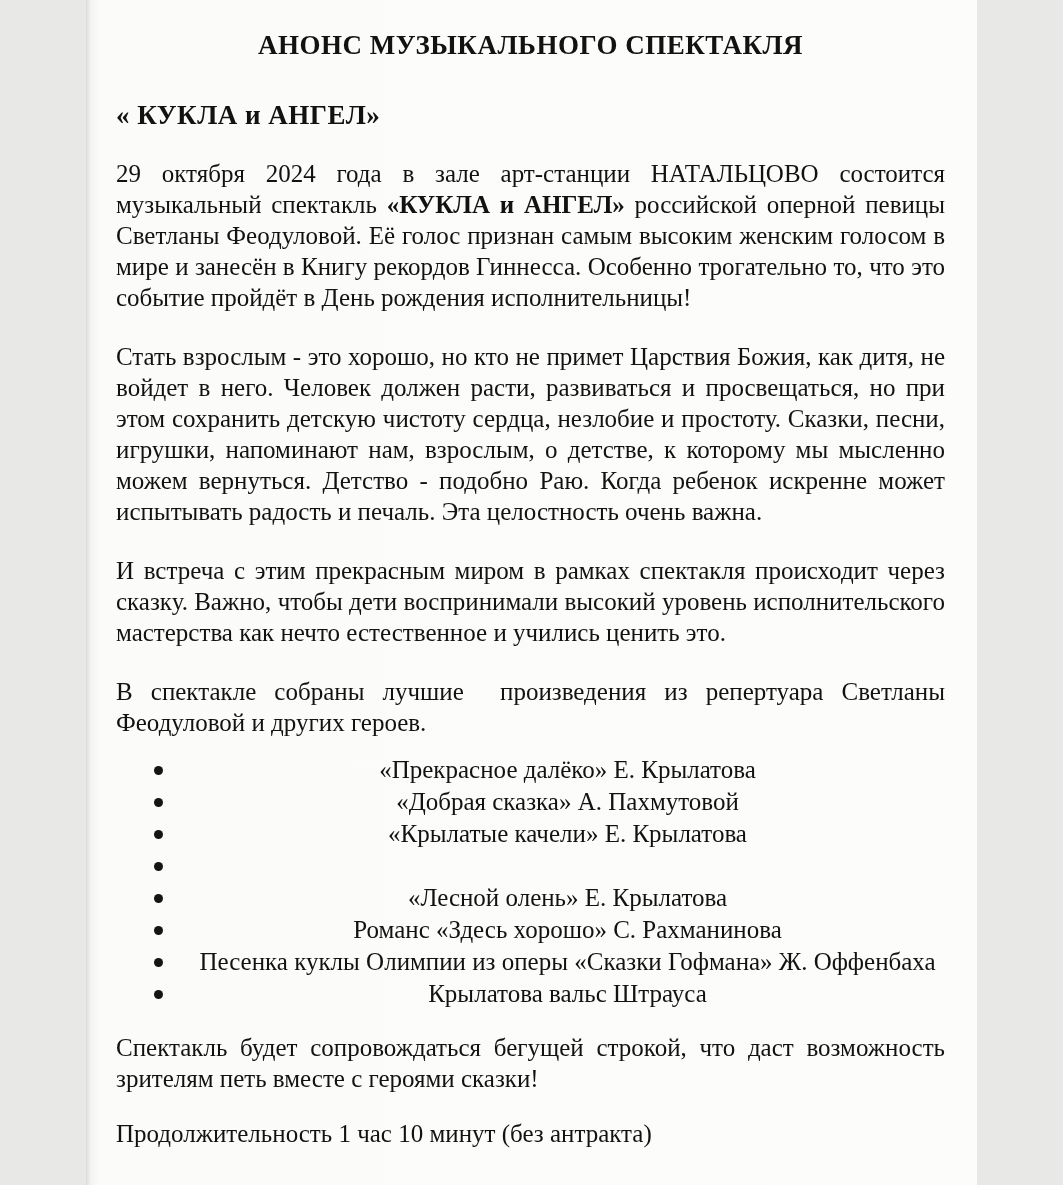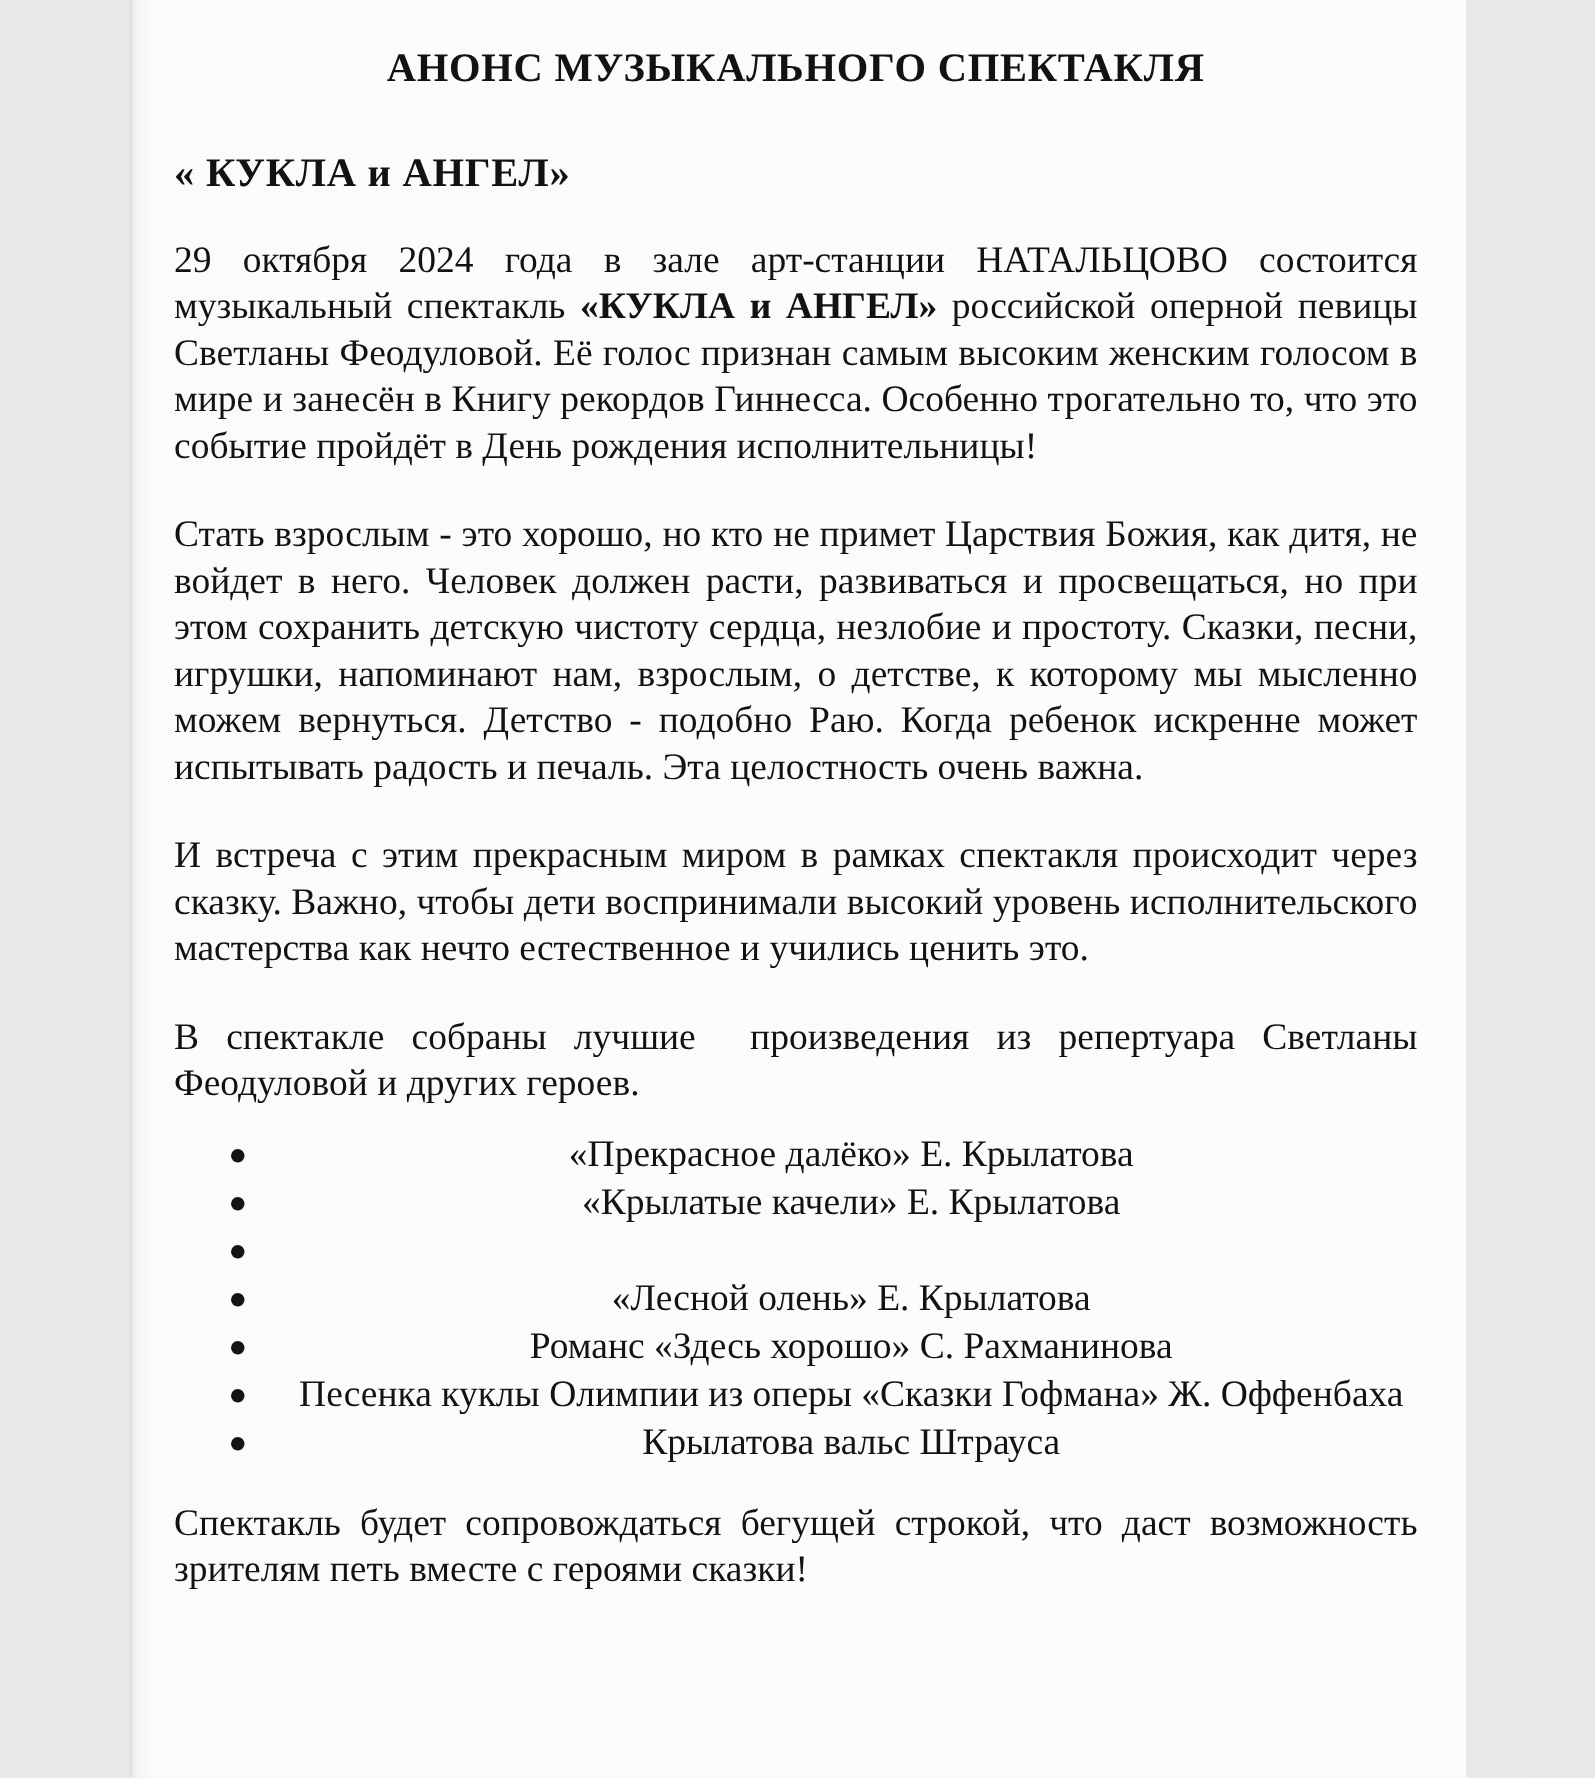--- a/index.html
+++ b/index.html
@@ -100,20 +100,24 @@
 
   <p class="body-par pre-space">В спектакле собраны лучшие  произведения из репертуара Светланы Феодуловой и других героев.</p>
 
   <ul class="song-list">
     <li>
       <span class="bullet"></span>
       <span>«Прекрасное далёко» Е. Крылатова</span>
     </li>
     <li>
       <span class="bullet"></span>
+      <span>«Добрая сказка» А. Пахмутовой</span>
+    </li>
+    <li>
+      <span class="bullet"></span>
       <span>«Крылатые качели» Е. Крылатова</span>
     </li>
     <li>
       <span class="bullet"></span>
     </li>
     <li>
       <span class="bullet"></span>
       <span>«Лесной олень» Е. Крылатова</span>
     </li>
     <li>
@@ -125,14 +129,15 @@
       <span>Песенка куклы Олимпии из оперы «Сказки Гофмана» Ж. Оффенбаха</span>
     </li>
     <li>
       <span class="bullet"></span>
       <span>Крылатова вальс Штрауса</span>
     </li>
   </ul>
 
   <p class="closing-par">Спектакль будет сопровождаться бегущей строкой, что даст возможность зрителям петь вместе с героями сказки!</p>
 
+  <p class="duration-par">Продолжительность 1 час 10 минут (без антракта)</p>
 
 </div>
 
 </body></html>

